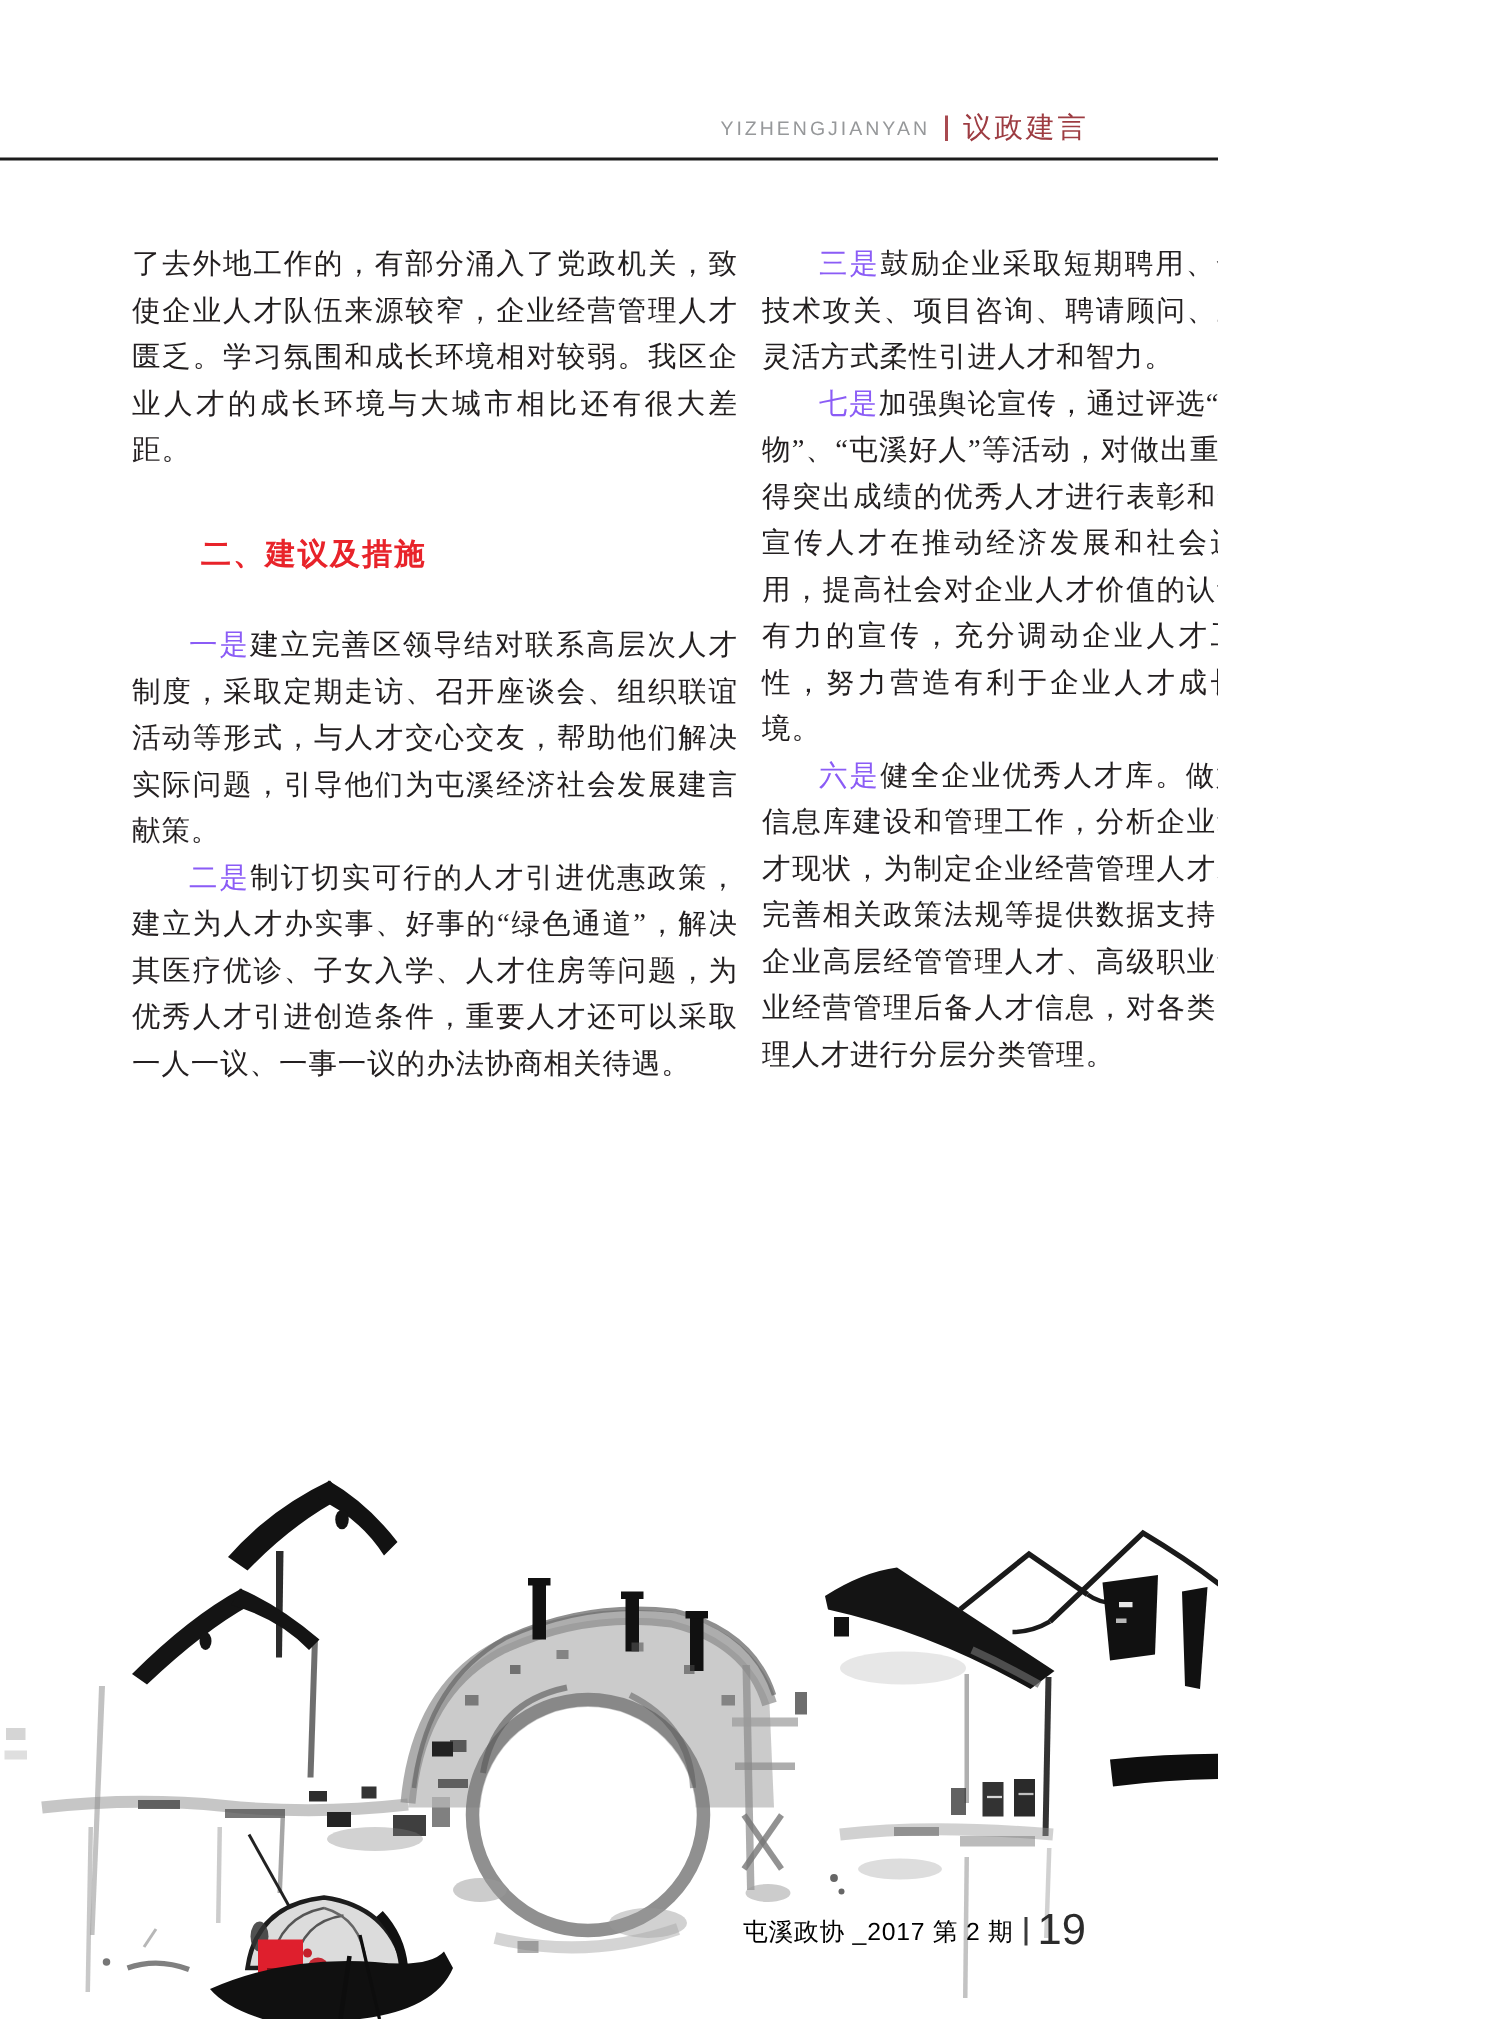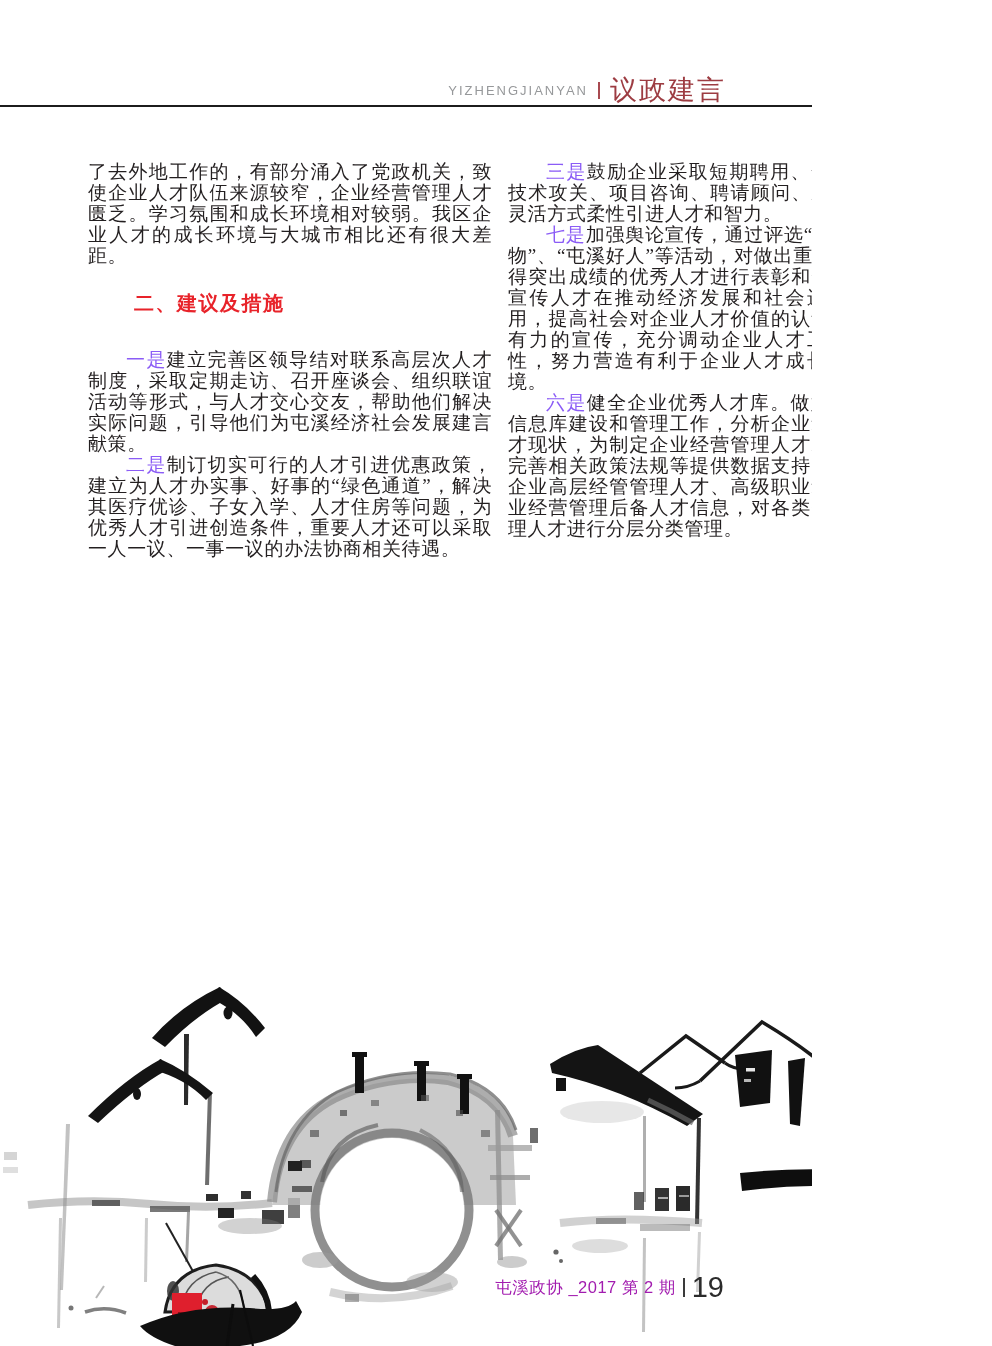--- a/index.html
+++ b/index.html
@@ -27,21 +27,21 @@
     letter-spacing: 2px;
     color: #96989a;
   }
   .header .divider {
     width: 2px;
     height: 17px;
     background: #a84a50;
   }
   .header .cn {
     font-family: "Liberation Serif", "DejaVu Serif", serif;
-    font-size: 27px;
+    font-size: 19px;
     letter-spacing: 2px;
     color: #9d3c42;
   }
   .header-rule {
     position: absolute;
     top: 105px;
     left: 0;
     width: 912px;
     height: 2px;
     background: #1c1c1c;
@@ -52,38 +52,38 @@
     top: 161px;
     left: 88px;
     width: 825px;
     display: flex;
     gap: 16px;
     color: #231f20;
   }
   .col { width: 404px; }
   .col p {
     font-size: 19px;
-    line-height: 21px;
+    line-height: 31px;
     letter-spacing: 0.6px;
     text-align: justify;
     text-indent: 2em;
   }
   .col p.no-indent { text-indent: 0; }
   .lead {
     font-family: "Liberation Sans", "DejaVu Sans", sans-serif;
     font-weight: 400;
     color: #8b5cf6;
   }
   .sec-heading {
     font-family: "Liberation Sans", "DejaVu Sans", sans-serif;
     font-size: 20px;
     font-weight: 700;
     letter-spacing: 1.5px;
     color: #e8232a;
-    margin: 24px 0 32px 0;
+    margin: 40px 0 32px 0;
     text-indent: 2.3em;
   }
   
   .illustration {
     position: absolute;
     top: 960px;
     left: 0;
     width: 992px;
     height: 386px;
   }
@@ -94,21 +94,21 @@
     right: 88px;
     display: flex;
     align-items: center;
     gap: 7px;
     z-index: 5;
   }
   .footer .journal {
     font-family: "Liberation Sans", "DejaVu Sans", sans-serif;
     font-size: 16.5px;
     letter-spacing: 0.5px;
-    color: #a21caf;
+    color: #000000;
   }
   .footer .fdiv {
     width: 2px;
     height: 19px;
     background: #3a3a3a;
   }
   .footer .pagenum {
     font-family: "Liberation Sans", "DejaVu Sans", sans-serif;
     font-size: 29px;
     font-weight: 500;

